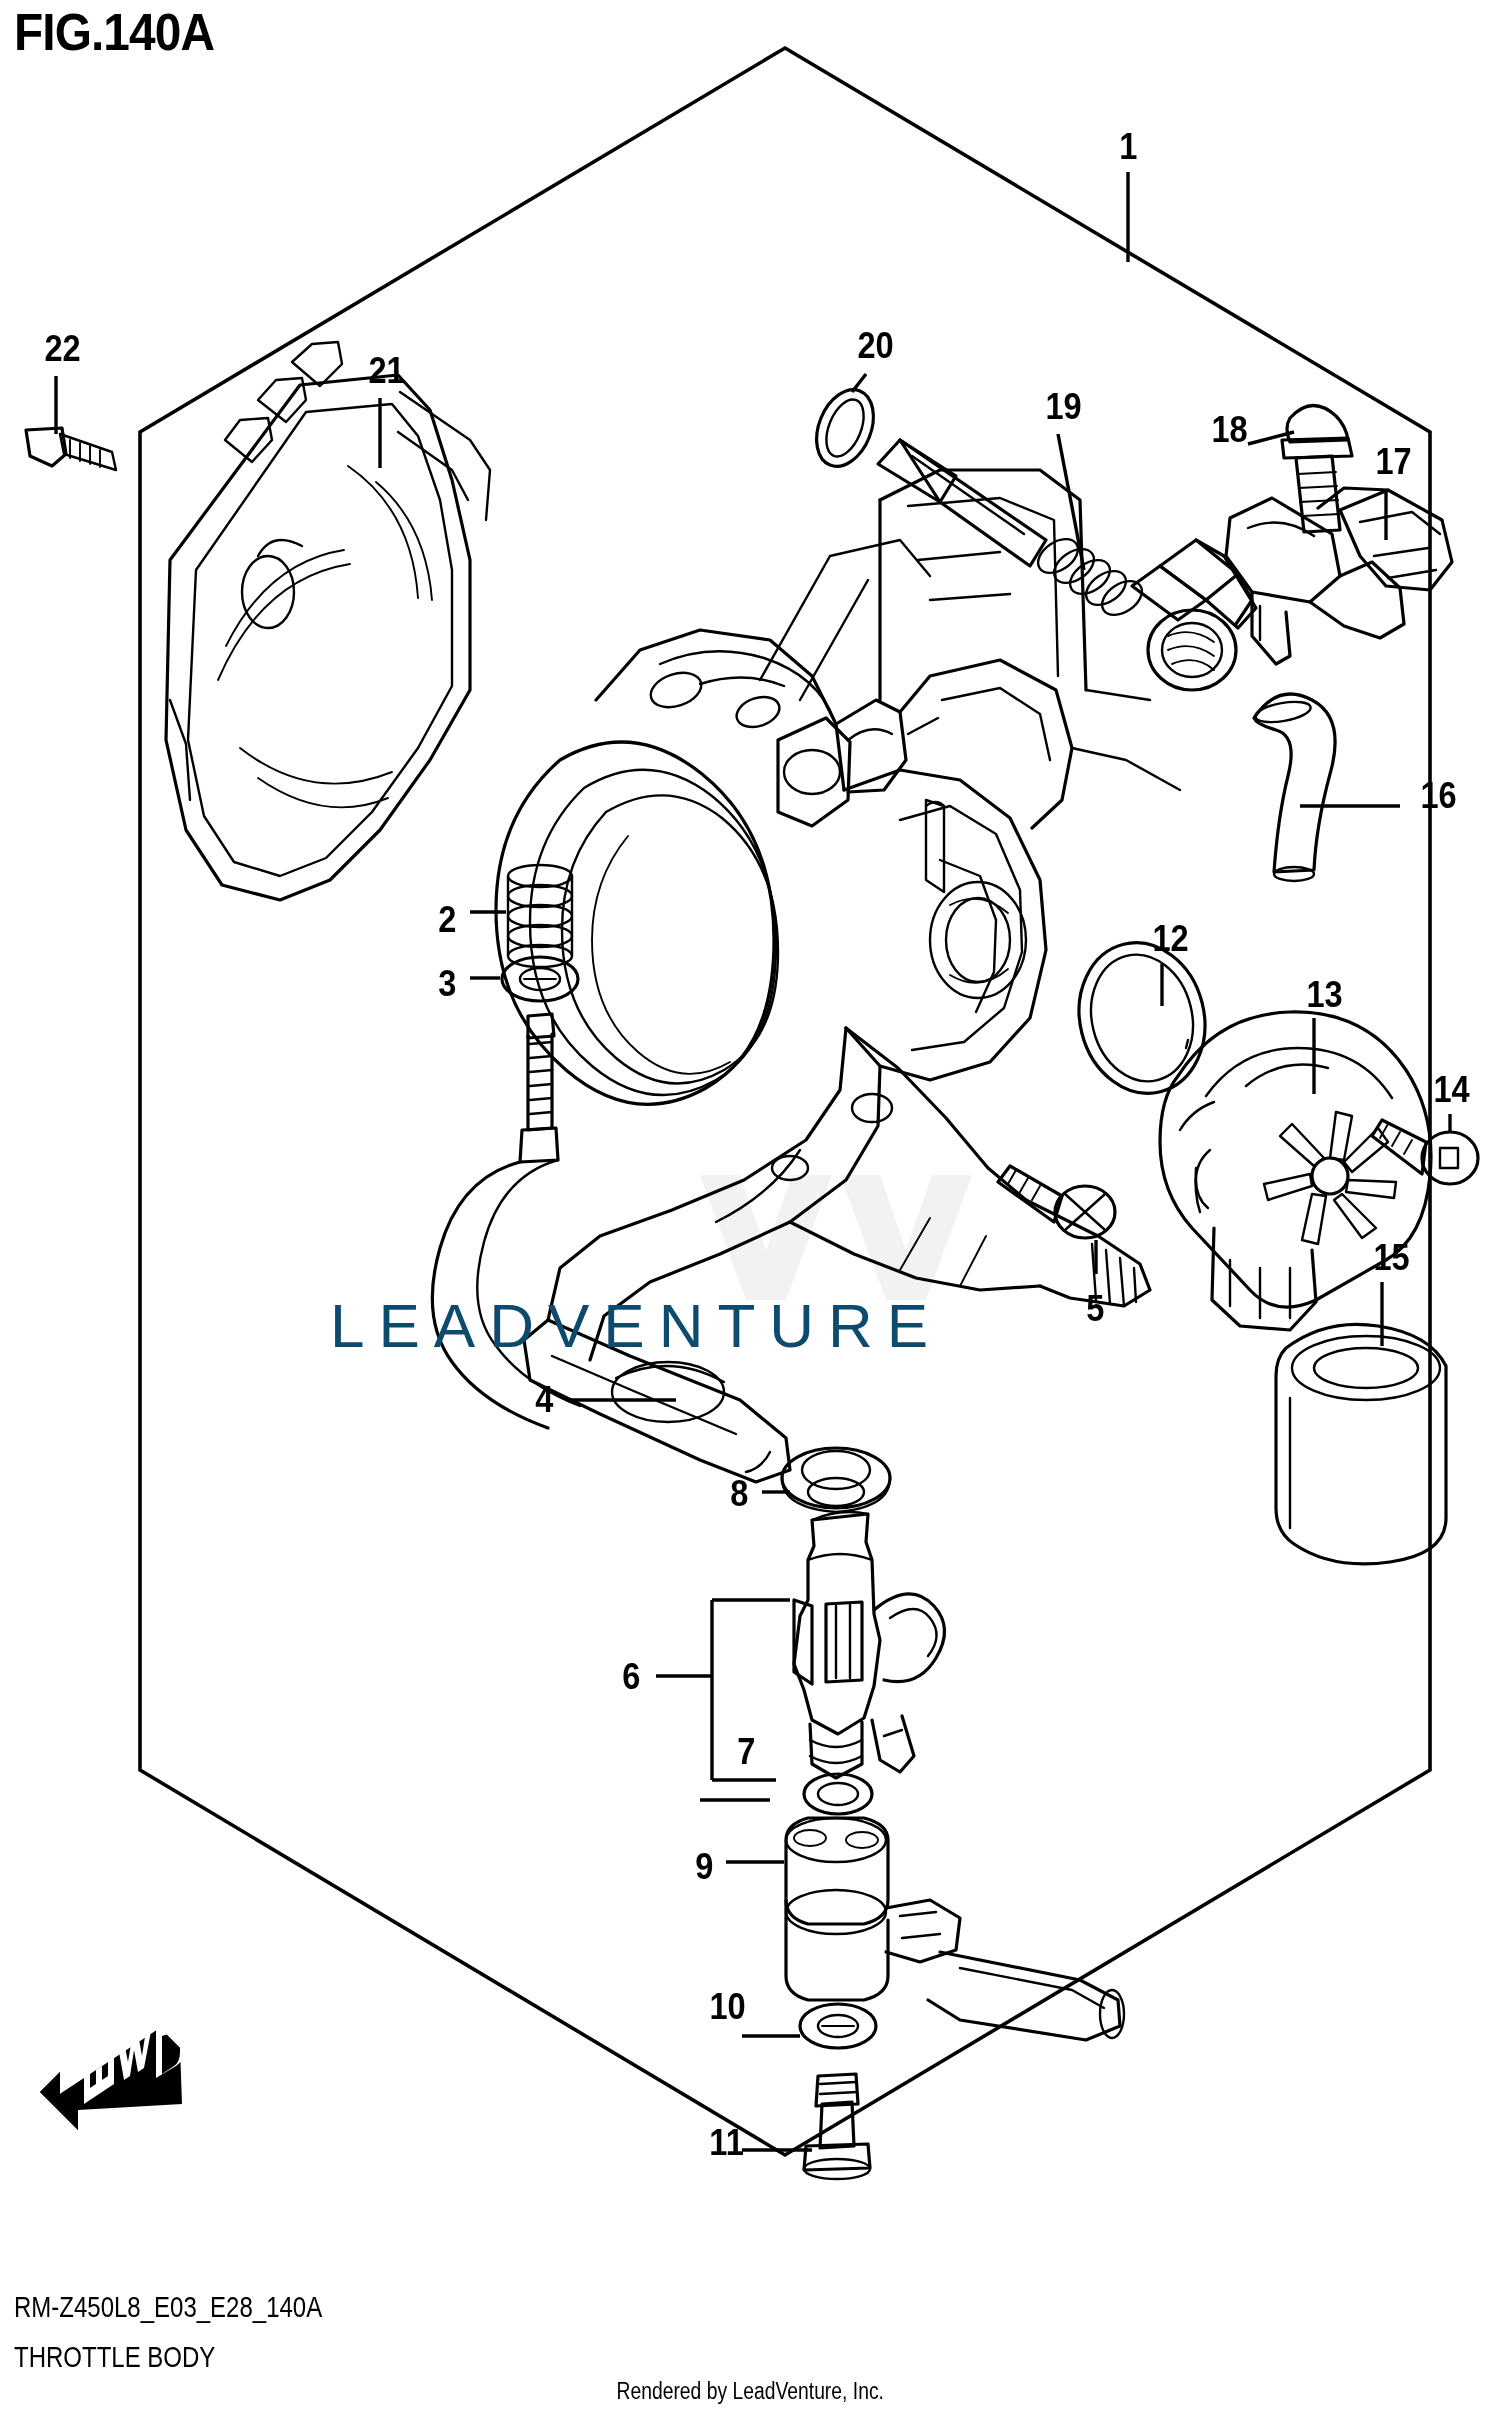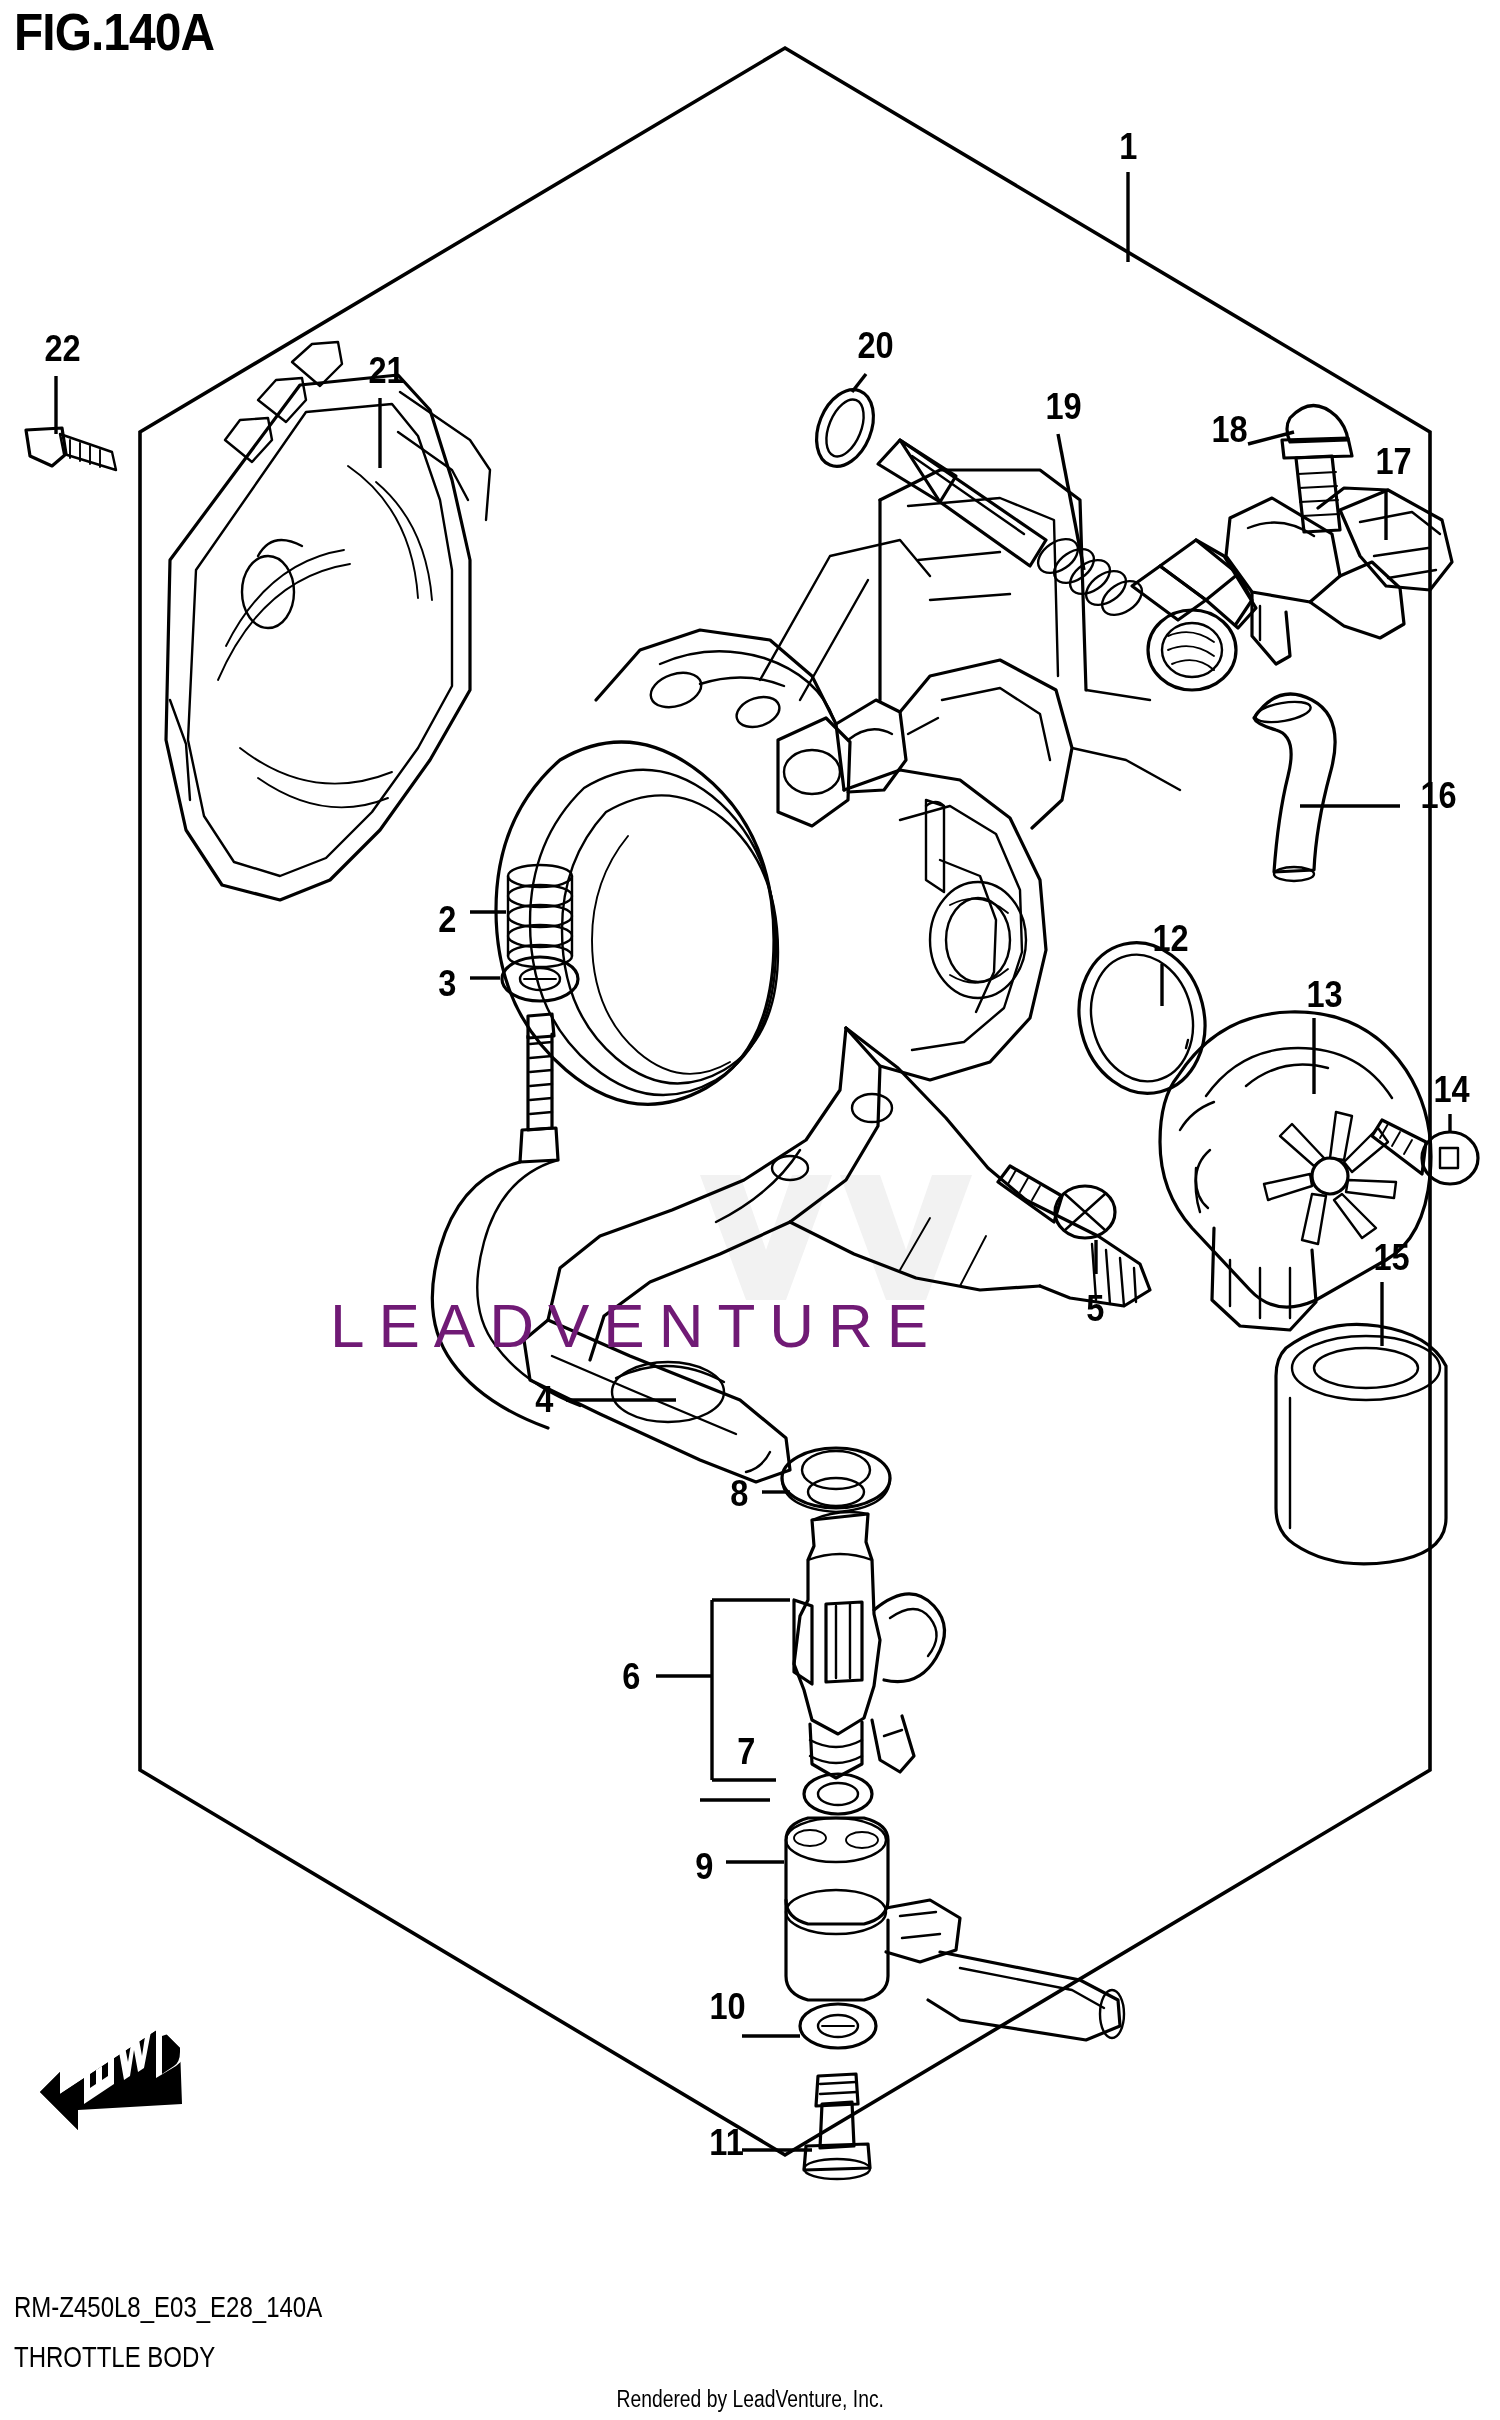--- a/index.html
+++ b/index.html
@@ -10,27 +10,27 @@
       letter-spacing:-1px;font-family:"Liberation Sans",sans-serif;
       transform:scaleX(0.92);transform-origin:left top;}
 
   #diagram-canvas{position:absolute;left:0;top:0;width:1500px;height:2420px;}
 
   .footer-line{position:absolute;left:14px;font-size:30px;font-weight:400;
       transform:scaleX(0.80);transform-origin:left top;white-space:nowrap;}
   #footer-code{top:2290px;}
   #footer-name{top:2340px;}
   #footer-credit{position:absolute;left:0;top:2378px;width:1500px;text-align:center;
-      font-size:23px;margin-top:8px;}
+      font-size:23px;}
   #footer-credit span{display:inline-block;transform:scaleX(0.84);}
 
   .callout{position:absolute;font-size:37px;font-weight:bold;line-height:1;
       transform:scaleX(0.88);transform-origin:center top;white-space:nowrap;}
 
-  .wm-text{position:absolute;color:#701a75;font-size:62px;font-weight:400;
+  .wm-text{position:absolute;color:#0c4a6e;font-size:62px;font-weight:400;
       letter-spacing:14px;white-space:nowrap;}
 </style>
 </head>
 <body>
 
 <div id="fig-title">FIG.140A</div>
 
 <svg id="diagram-canvas" viewBox="0 0 1500 2420">
   <defs>
     <style>

